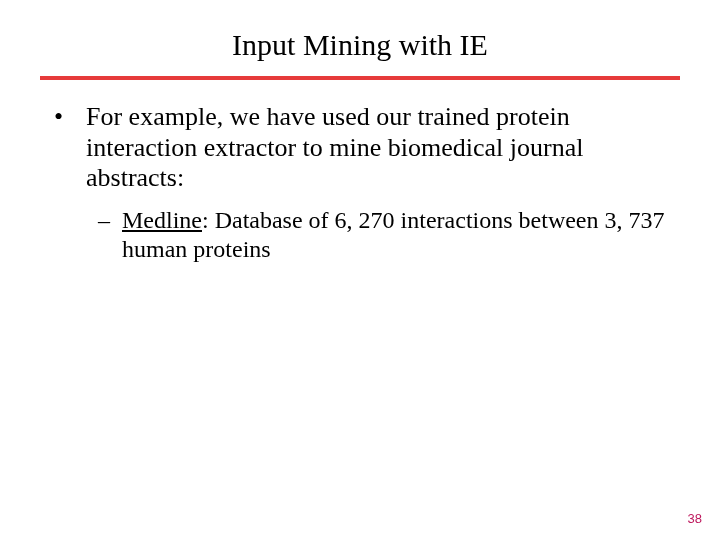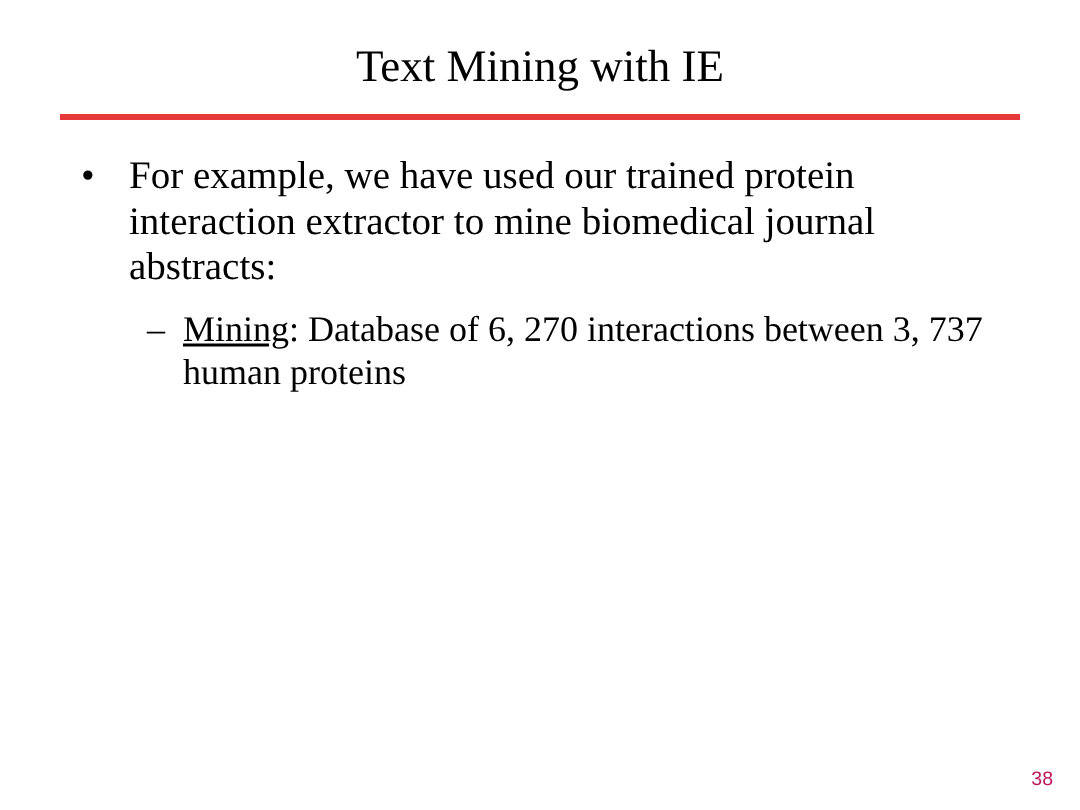--- a/index.html
+++ b/index.html
@@ -65,26 +65,26 @@
     right: 18px;
     bottom: 14px;
     font-size: 13px;
     font-family: Arial, sans-serif;
     color: #be185d;
   }
 </style>
 </head>
 <body>
 
-<h1 class="title">Text Mining with IE</h1>
+<h1 class="title">Input Mining with IE</h1>
 <hr class="rule">
 
 <ul class="bullets">
   <li>For example, we have used our trained protein interaction extractor to mine biomedical journal abstracts:</li>
 </ul>
 
 <ul class="subbullets">
   <li>
-    <span class="sub-label">Mining</span><span>: Database of 6, 270 interactions between 3, 737 human proteins</span>
+    <span class="sub-label">Medline</span><span>: Database of 6, 270 interactions between 3, 737 human proteins</span>
   </li>
 </ul>
 
 <div class="pagenum">38</div>
 
 </body></html>

